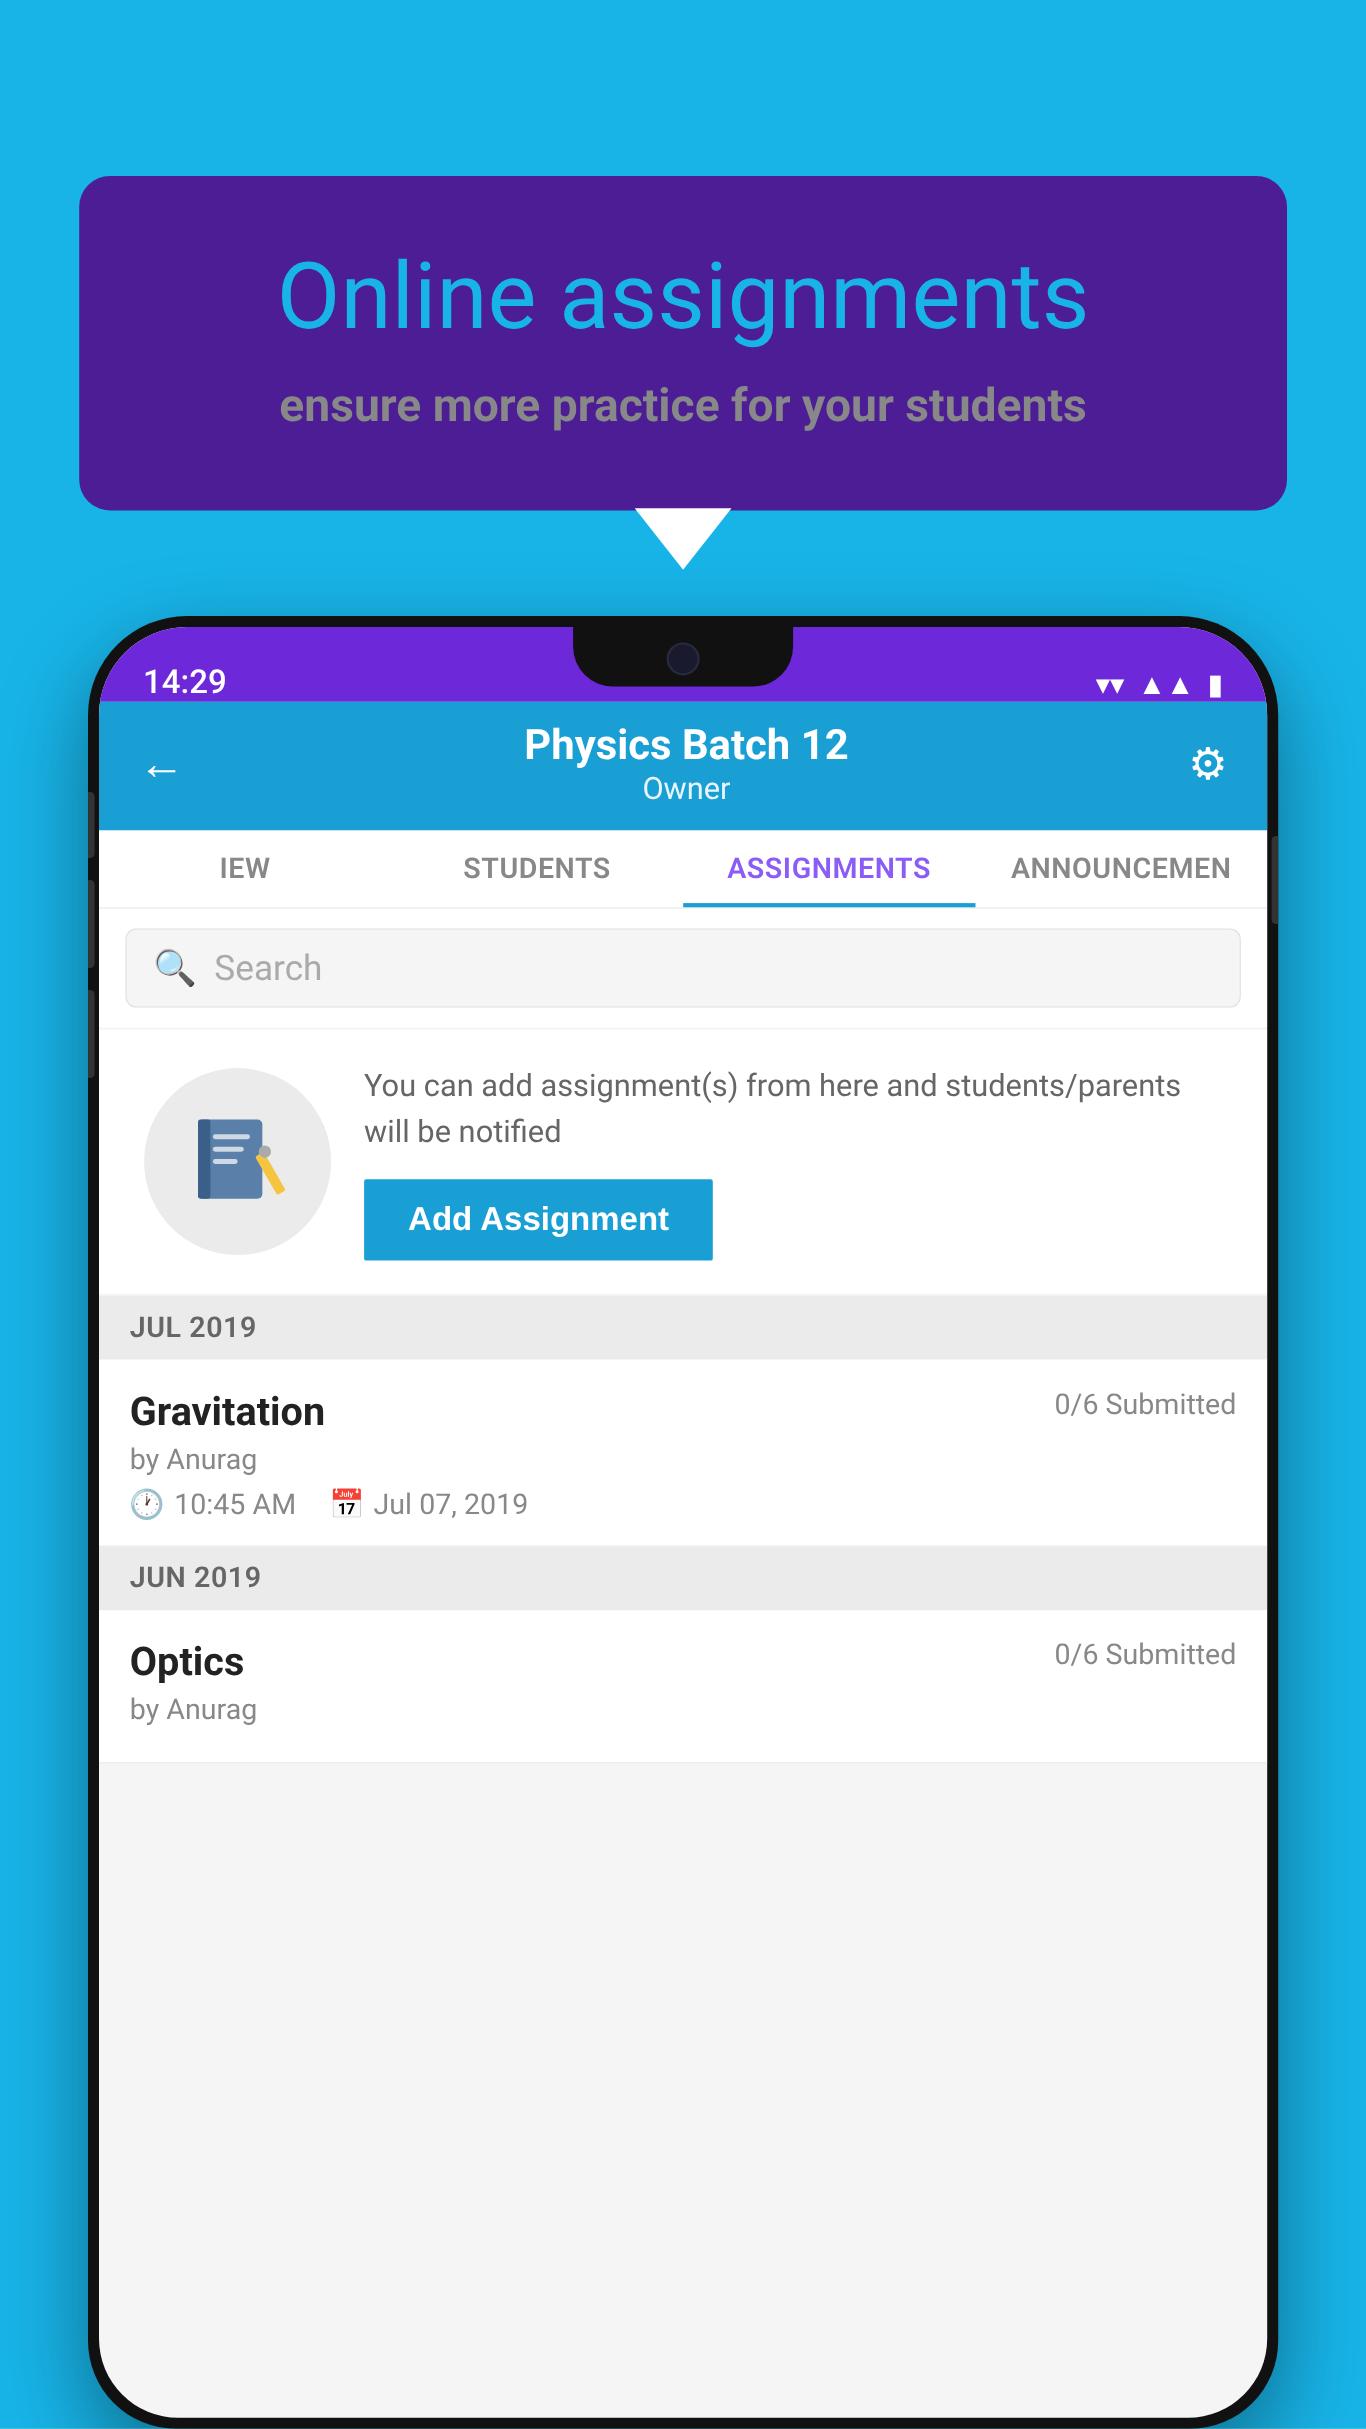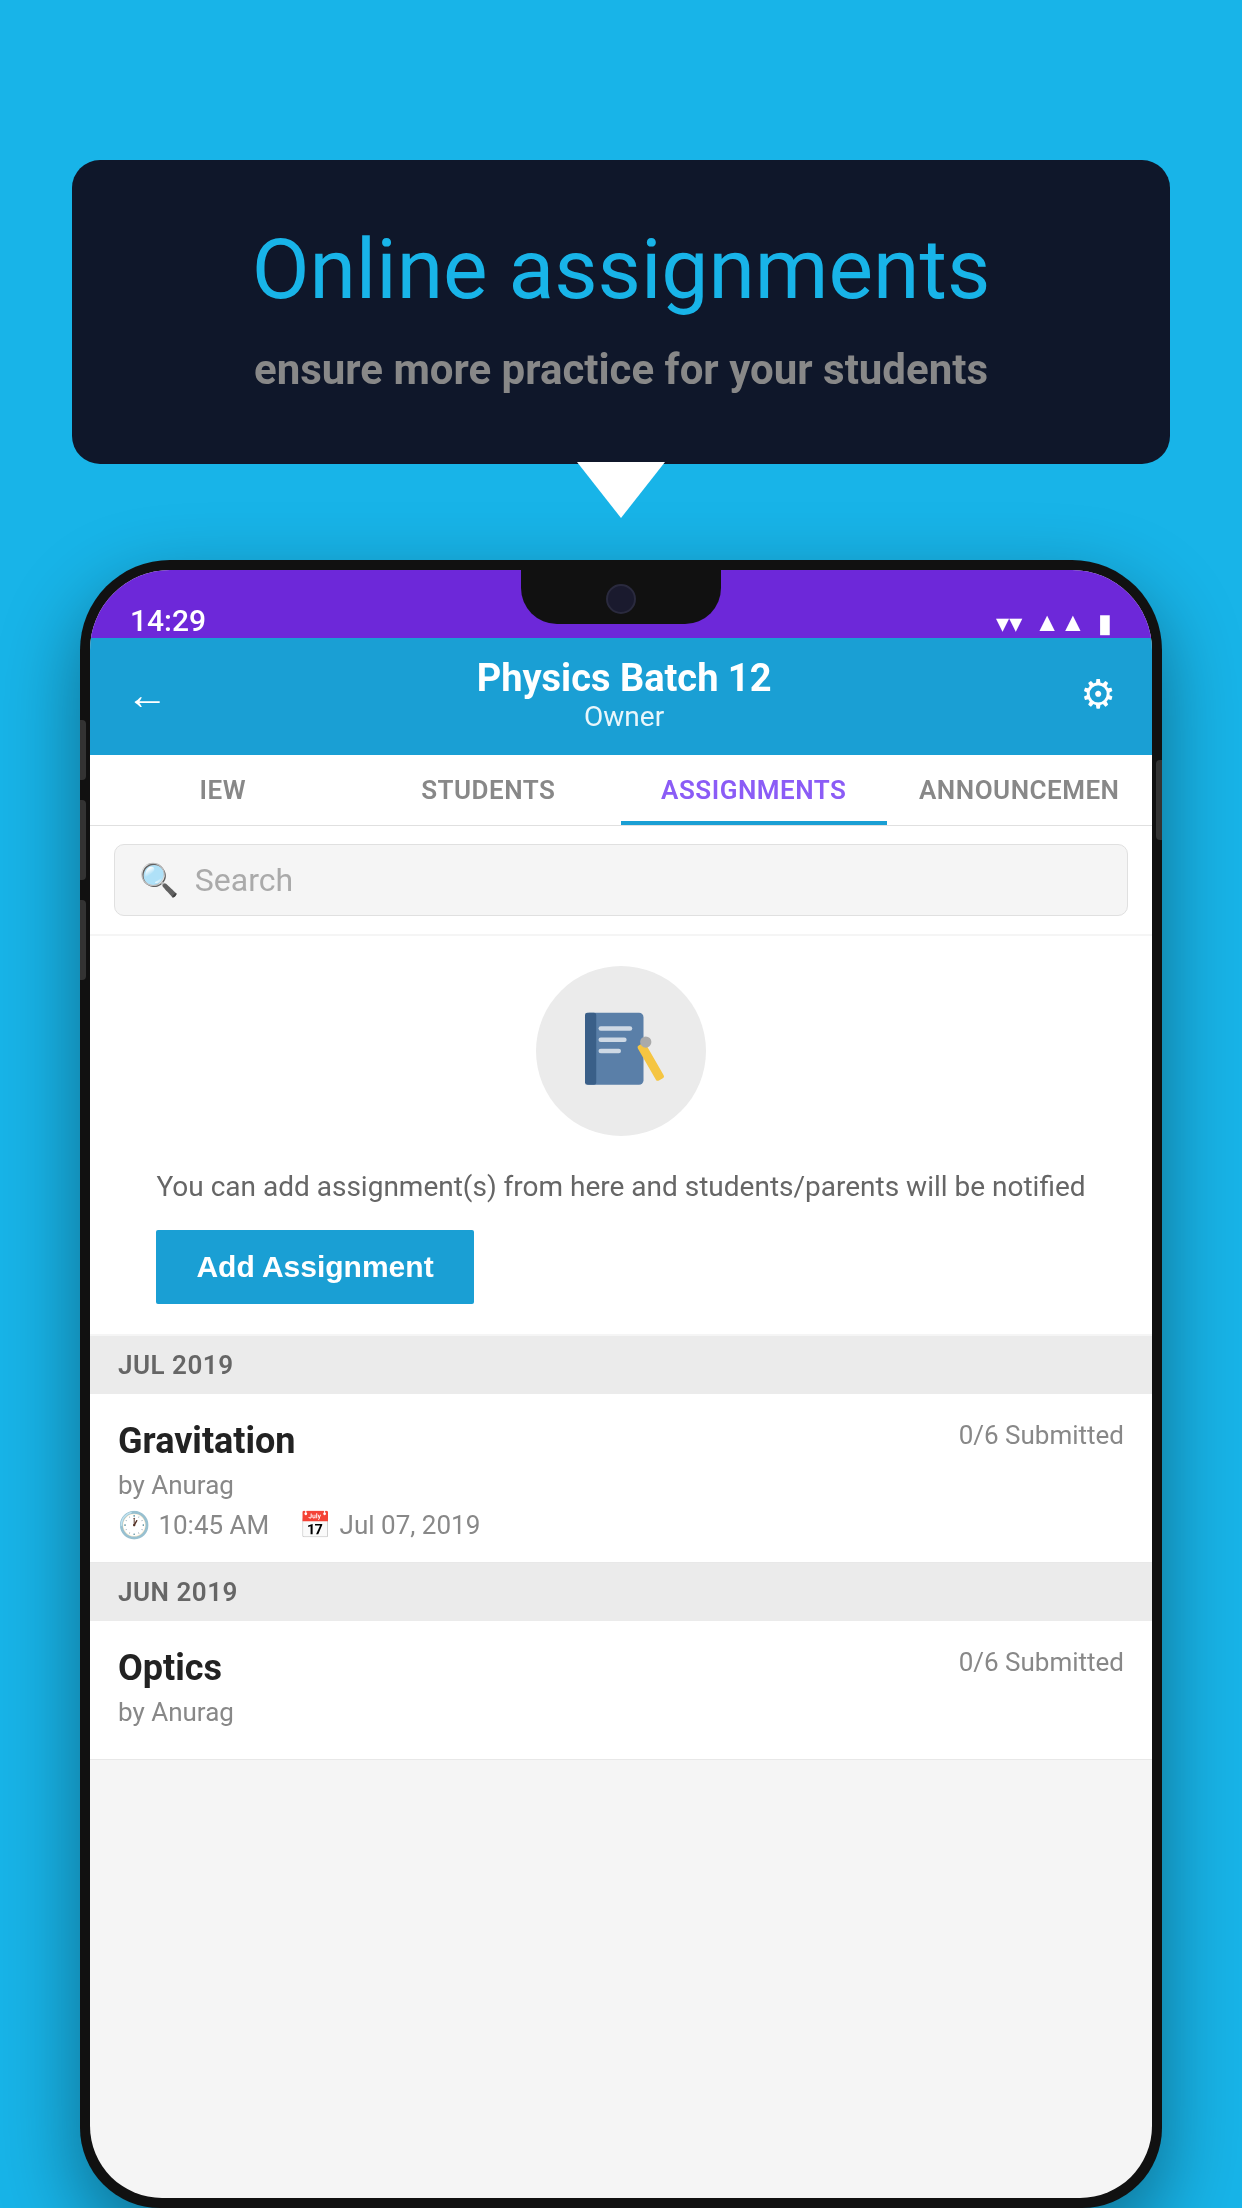--- a/index.html
+++ b/index.html
@@ -13,21 +13,21 @@
     }
 
     
     .speech-bubble-container {
       position: absolute;
       top: 160px;
       left: 72px;
       right: 72px;
     }
     .speech-bubble {
-      background: #0f172a;
+      background: #4c1d95;
       border-radius: 28px;
       padding: 60px 70px 70px;
       position: relative;
     }
     .speech-bubble::after {
       content: '';
       position: absolute;
       bottom: -54px;
       left: 50%;
       transform: translateX(-50%);
@@ -209,25 +209,24 @@
     }
     .search-text {
       color: #aaa;
       font-size: 32px;
     }
 
     
     .add-assignment-section {
       background: white;
       margin: 2px 0;
-      padding: 30px 28px;
+      padding: 30px 41px;
       display: flex;
       align-items: center;
       gap: 30px;
-      flex-direction: column;
     }
     .notebook-icon-wrap {
       width: 170px;
       height: 170px;
       background: #ebebeb;
       border-radius: 50%;
       display: flex;
       align-items: center;
       justify-content: center;
       flex-shrink: 0;

